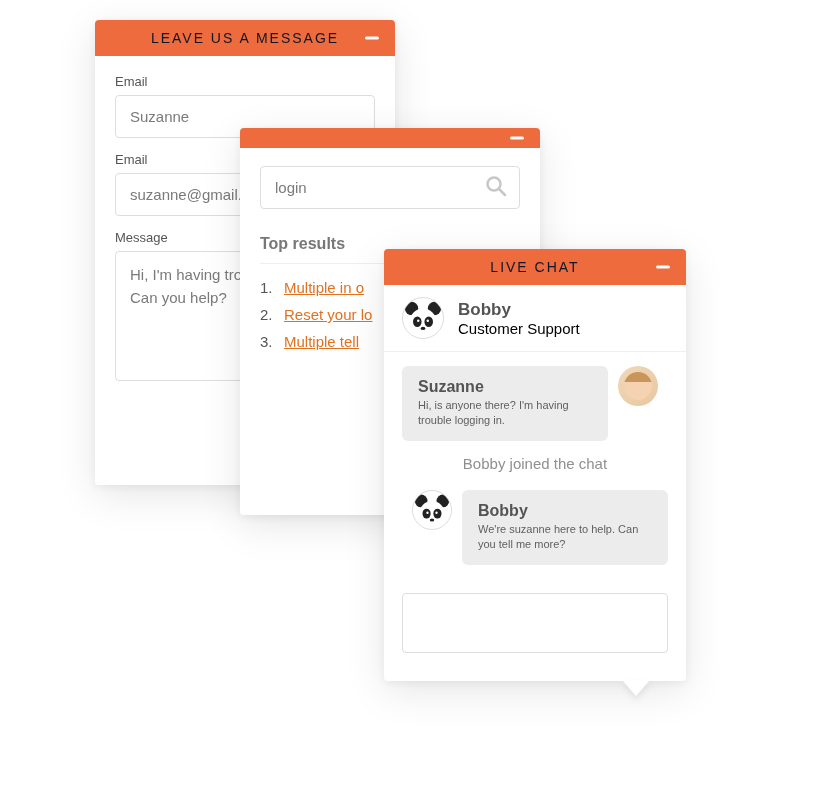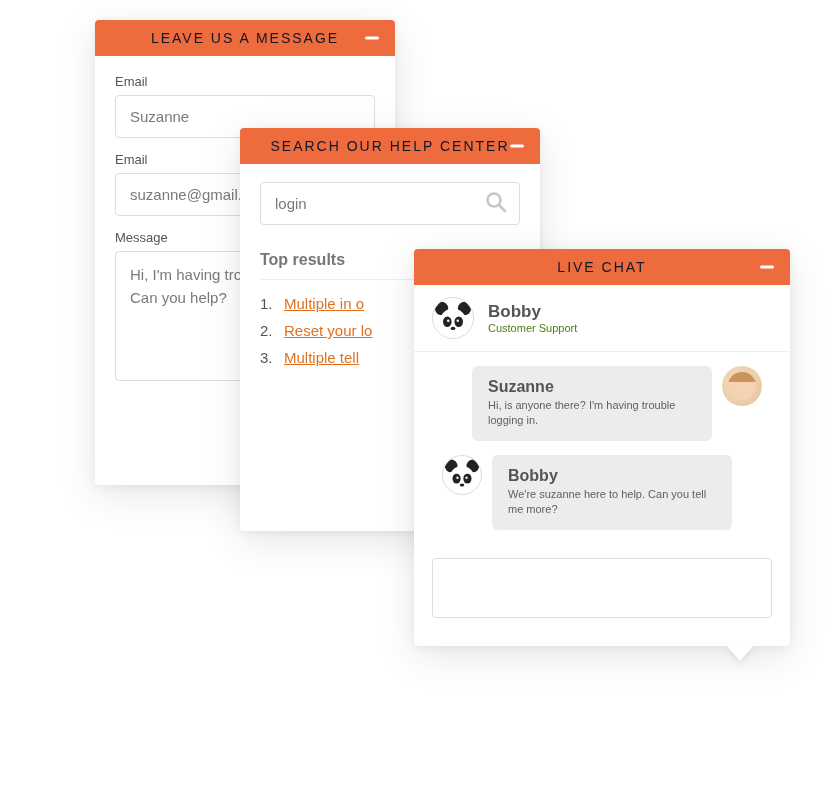--- a/index.html
+++ b/index.html
@@ -129,23 +129,23 @@
       color: #555;
     }
     .results-list a {
       color: #e2711f;
       text-decoration: underline;
       cursor: pointer;
     }
 
     
     .panel-chat {
-      left: 414px;
+      left: 384px;
       top: 249px;
-      width: 376px;
+      width: 302px;
       z-index: 3;
     }
     .chat-agent-bar {
       display: flex;
       align-items: center;
       padding: 12px 18px;
       border-bottom: 1px solid #eee;
     }
     .avatar {
       width: 42px;
@@ -163,22 +163,22 @@
       background: #fff;
       border: 1px solid #ddd;
     }
     .avatar.panda svg { width: 100%; height: 100%; }
     .agent-name {
       font-size: 17px;
       font-weight: 700;
       color: #545454;
     }
     .agent-role {
-      font-size: 11px;
-      color: #4d7c0f;
+      font-size: 15px;
+      color: #000000;
     }
     .chat-scroll {
       padding: 14px 18px 0 18px;
     }
     .msg-row {
       display: flex;
       align-items: flex-start;
       margin-bottom: 14px;
     }
     .msg-row.right { flex-direction: row-reverse; }
@@ -266,21 +266,20 @@
       <div class="field-label">Email</div>
       <input class="text-input" value="suzanne@gmail.c" style="">
       <div class="field-label">Message</div>
       <textarea class="text-area" style="">Hi, I'm having troub
 Can you help?</textarea>
     </div>
   </div>
 
   <div class="panel panel-help">
     <div class="panel-header">
-      <span>SEARCH OUR HELP CENTER</span>
       <span class="minimize"></span>
     </div>
     <div class="panel-body">
       <div class="search-wrap">
         <input class="text-input" value="login" style="">
         <span class="search-icon">
           <svg width="24" height="24" viewBox="0 0 24 24" fill="none">
             <circle cx="10" cy="10" r="6.5" stroke="#c7c7c7" stroke-width="2.5"></circle>
             <line x1="15.5" y1="15.5" x2="21" y2="21" stroke="#c7c7c7" stroke-width="2.5" stroke-linecap="round"></line>
           </svg>
@@ -322,20 +321,21 @@
 
     <div class="chat-scroll">
       <div class="msg-row right">
         <div class="avatar-small"></div>
         <div class="bubble">
           <div class="sender">Suzanne</div>
           <div class="text">Hi, is anyone there? I'm having trouble logging in.</div>
         </div>
       </div>
 
+      <div class="system-msg">Bobby joined the chat</div>
 
       <div class="msg-row left">
         <div class="avatar-small panda">
           <svg viewBox="0 0 42 42" width="40" height="40">
             <circle cx="9" cy="11" r="7" fill="#222"></circle>
             <circle cx="33" cy="11" r="7" fill="#222"></circle>
             <circle cx="21" cy="25" r="14" fill="#fff"></circle>
             <ellipse cx="15" cy="25" rx="4.5" ry="5.5" fill="#222"></ellipse>
             <ellipse cx="27" cy="25" rx="4.5" ry="5.5" fill="#222"></ellipse>
             <circle cx="16" cy="24" r="1.3" fill="#fff"></circle>

